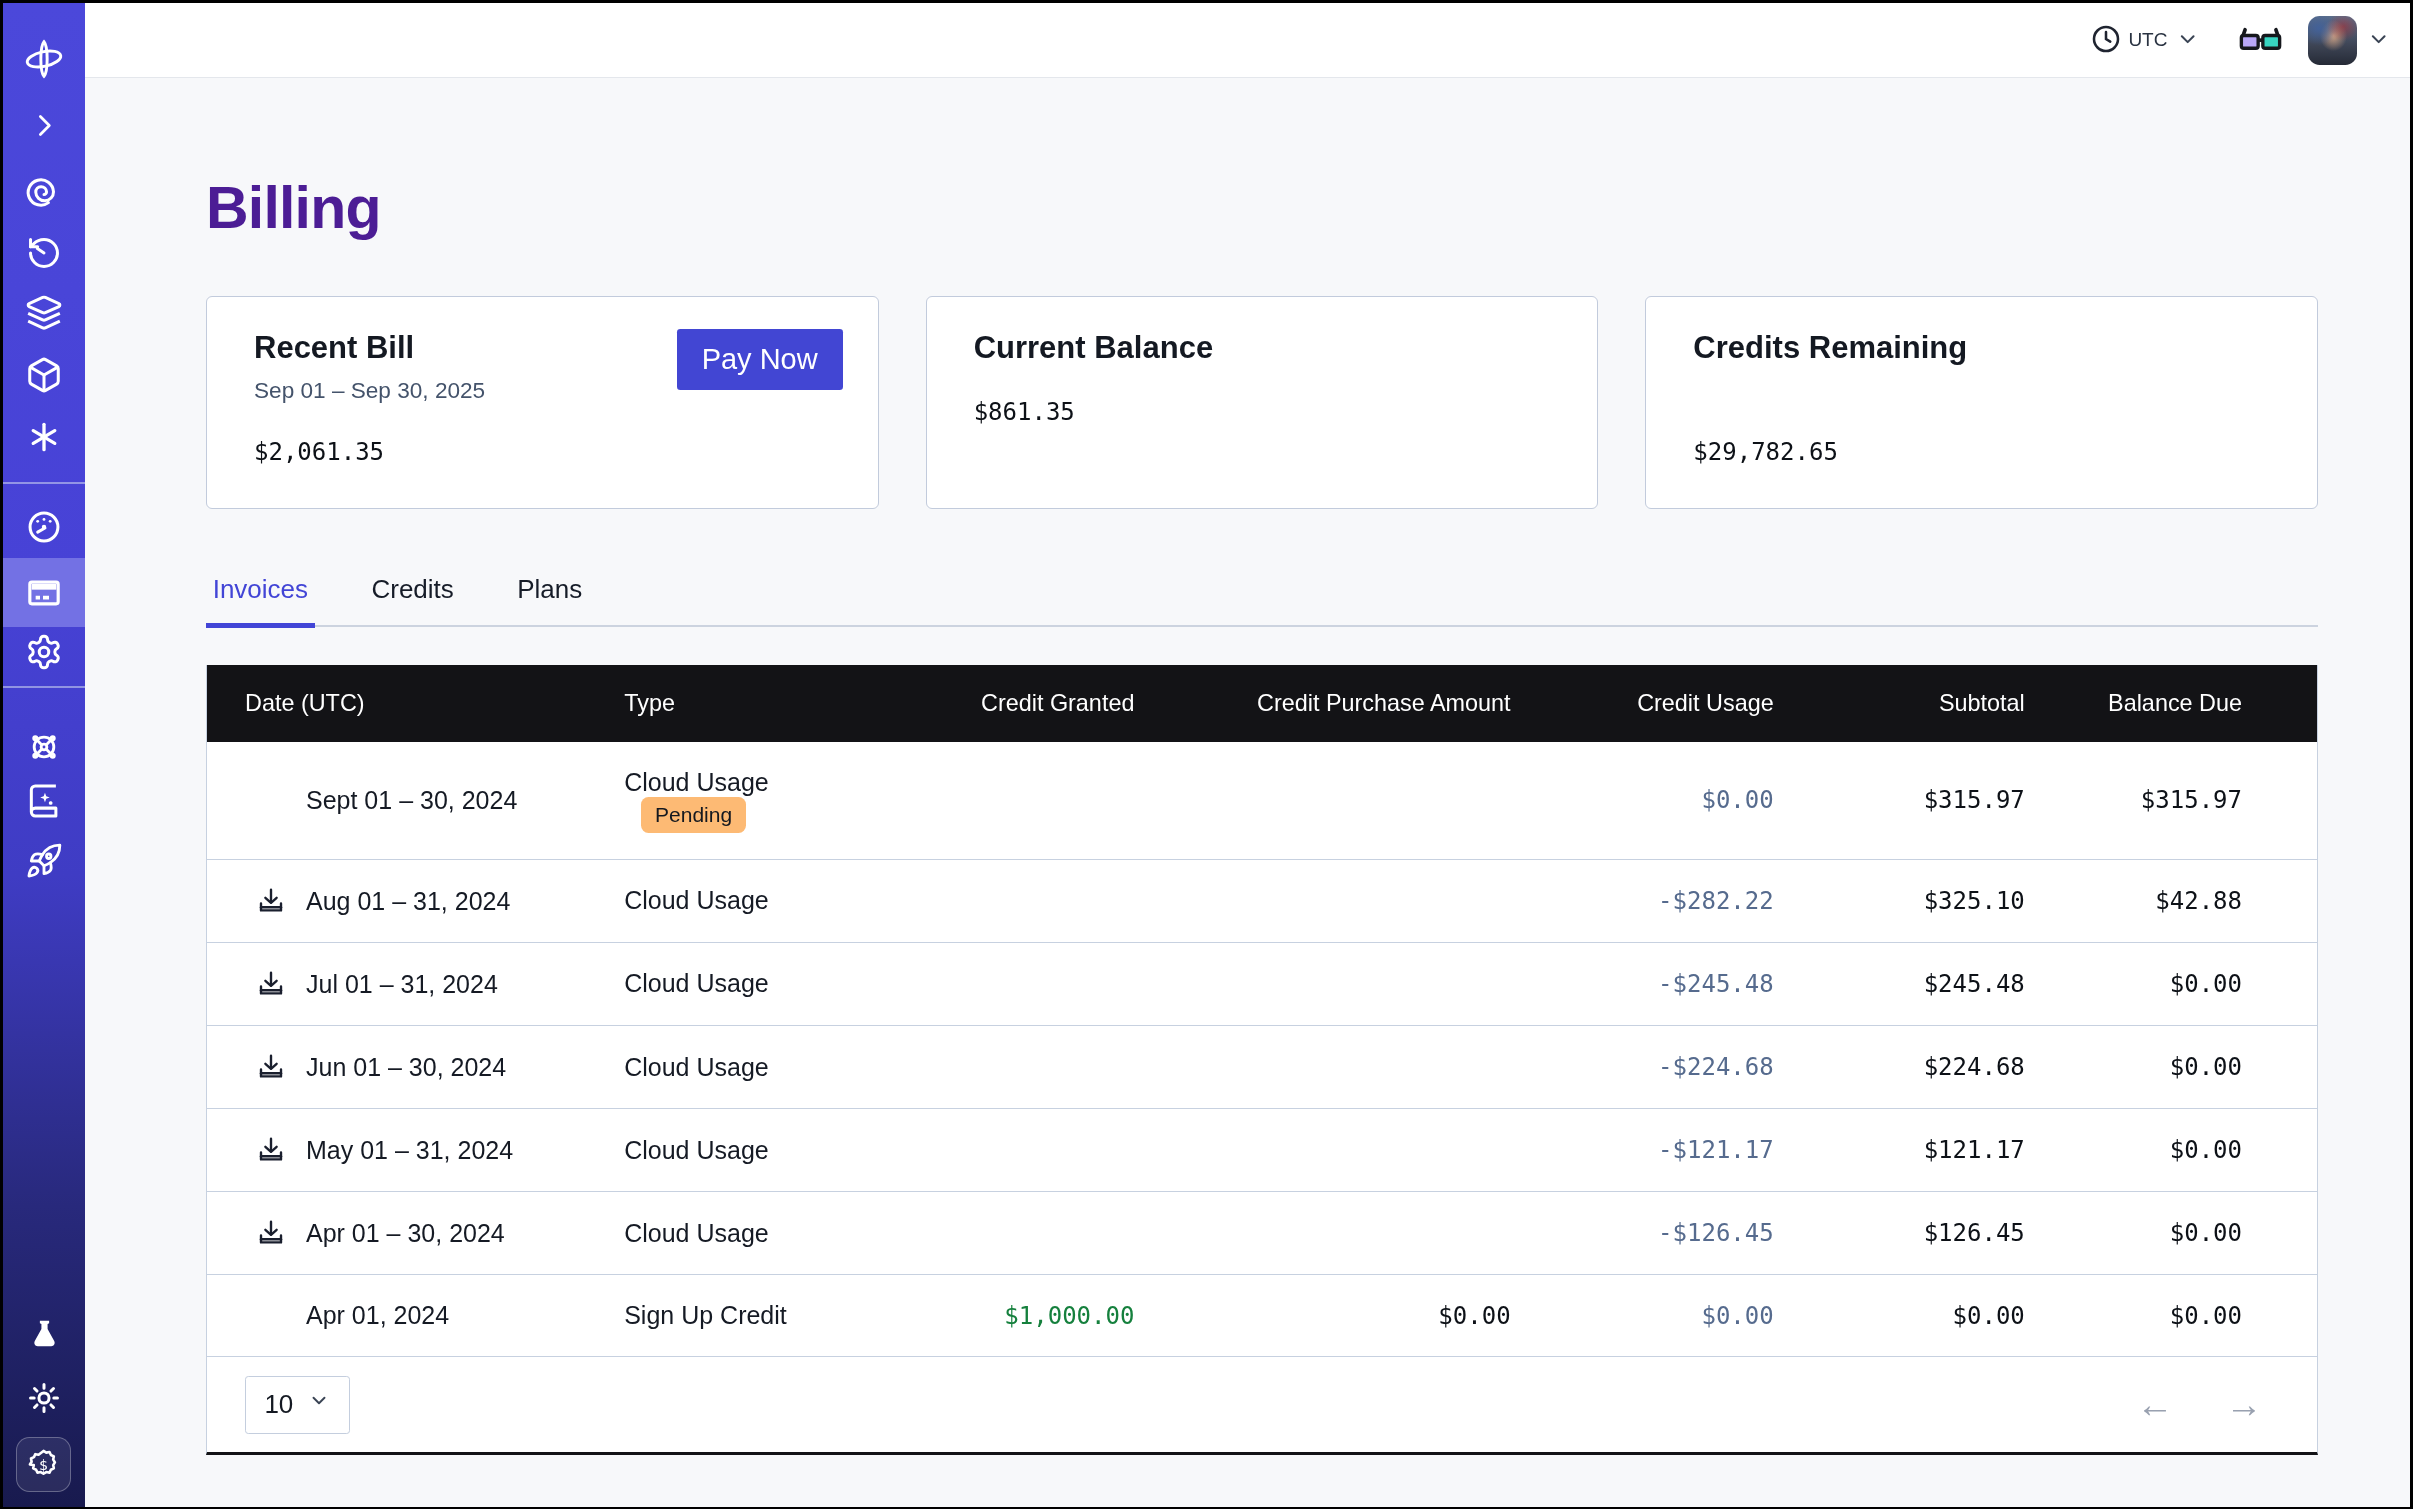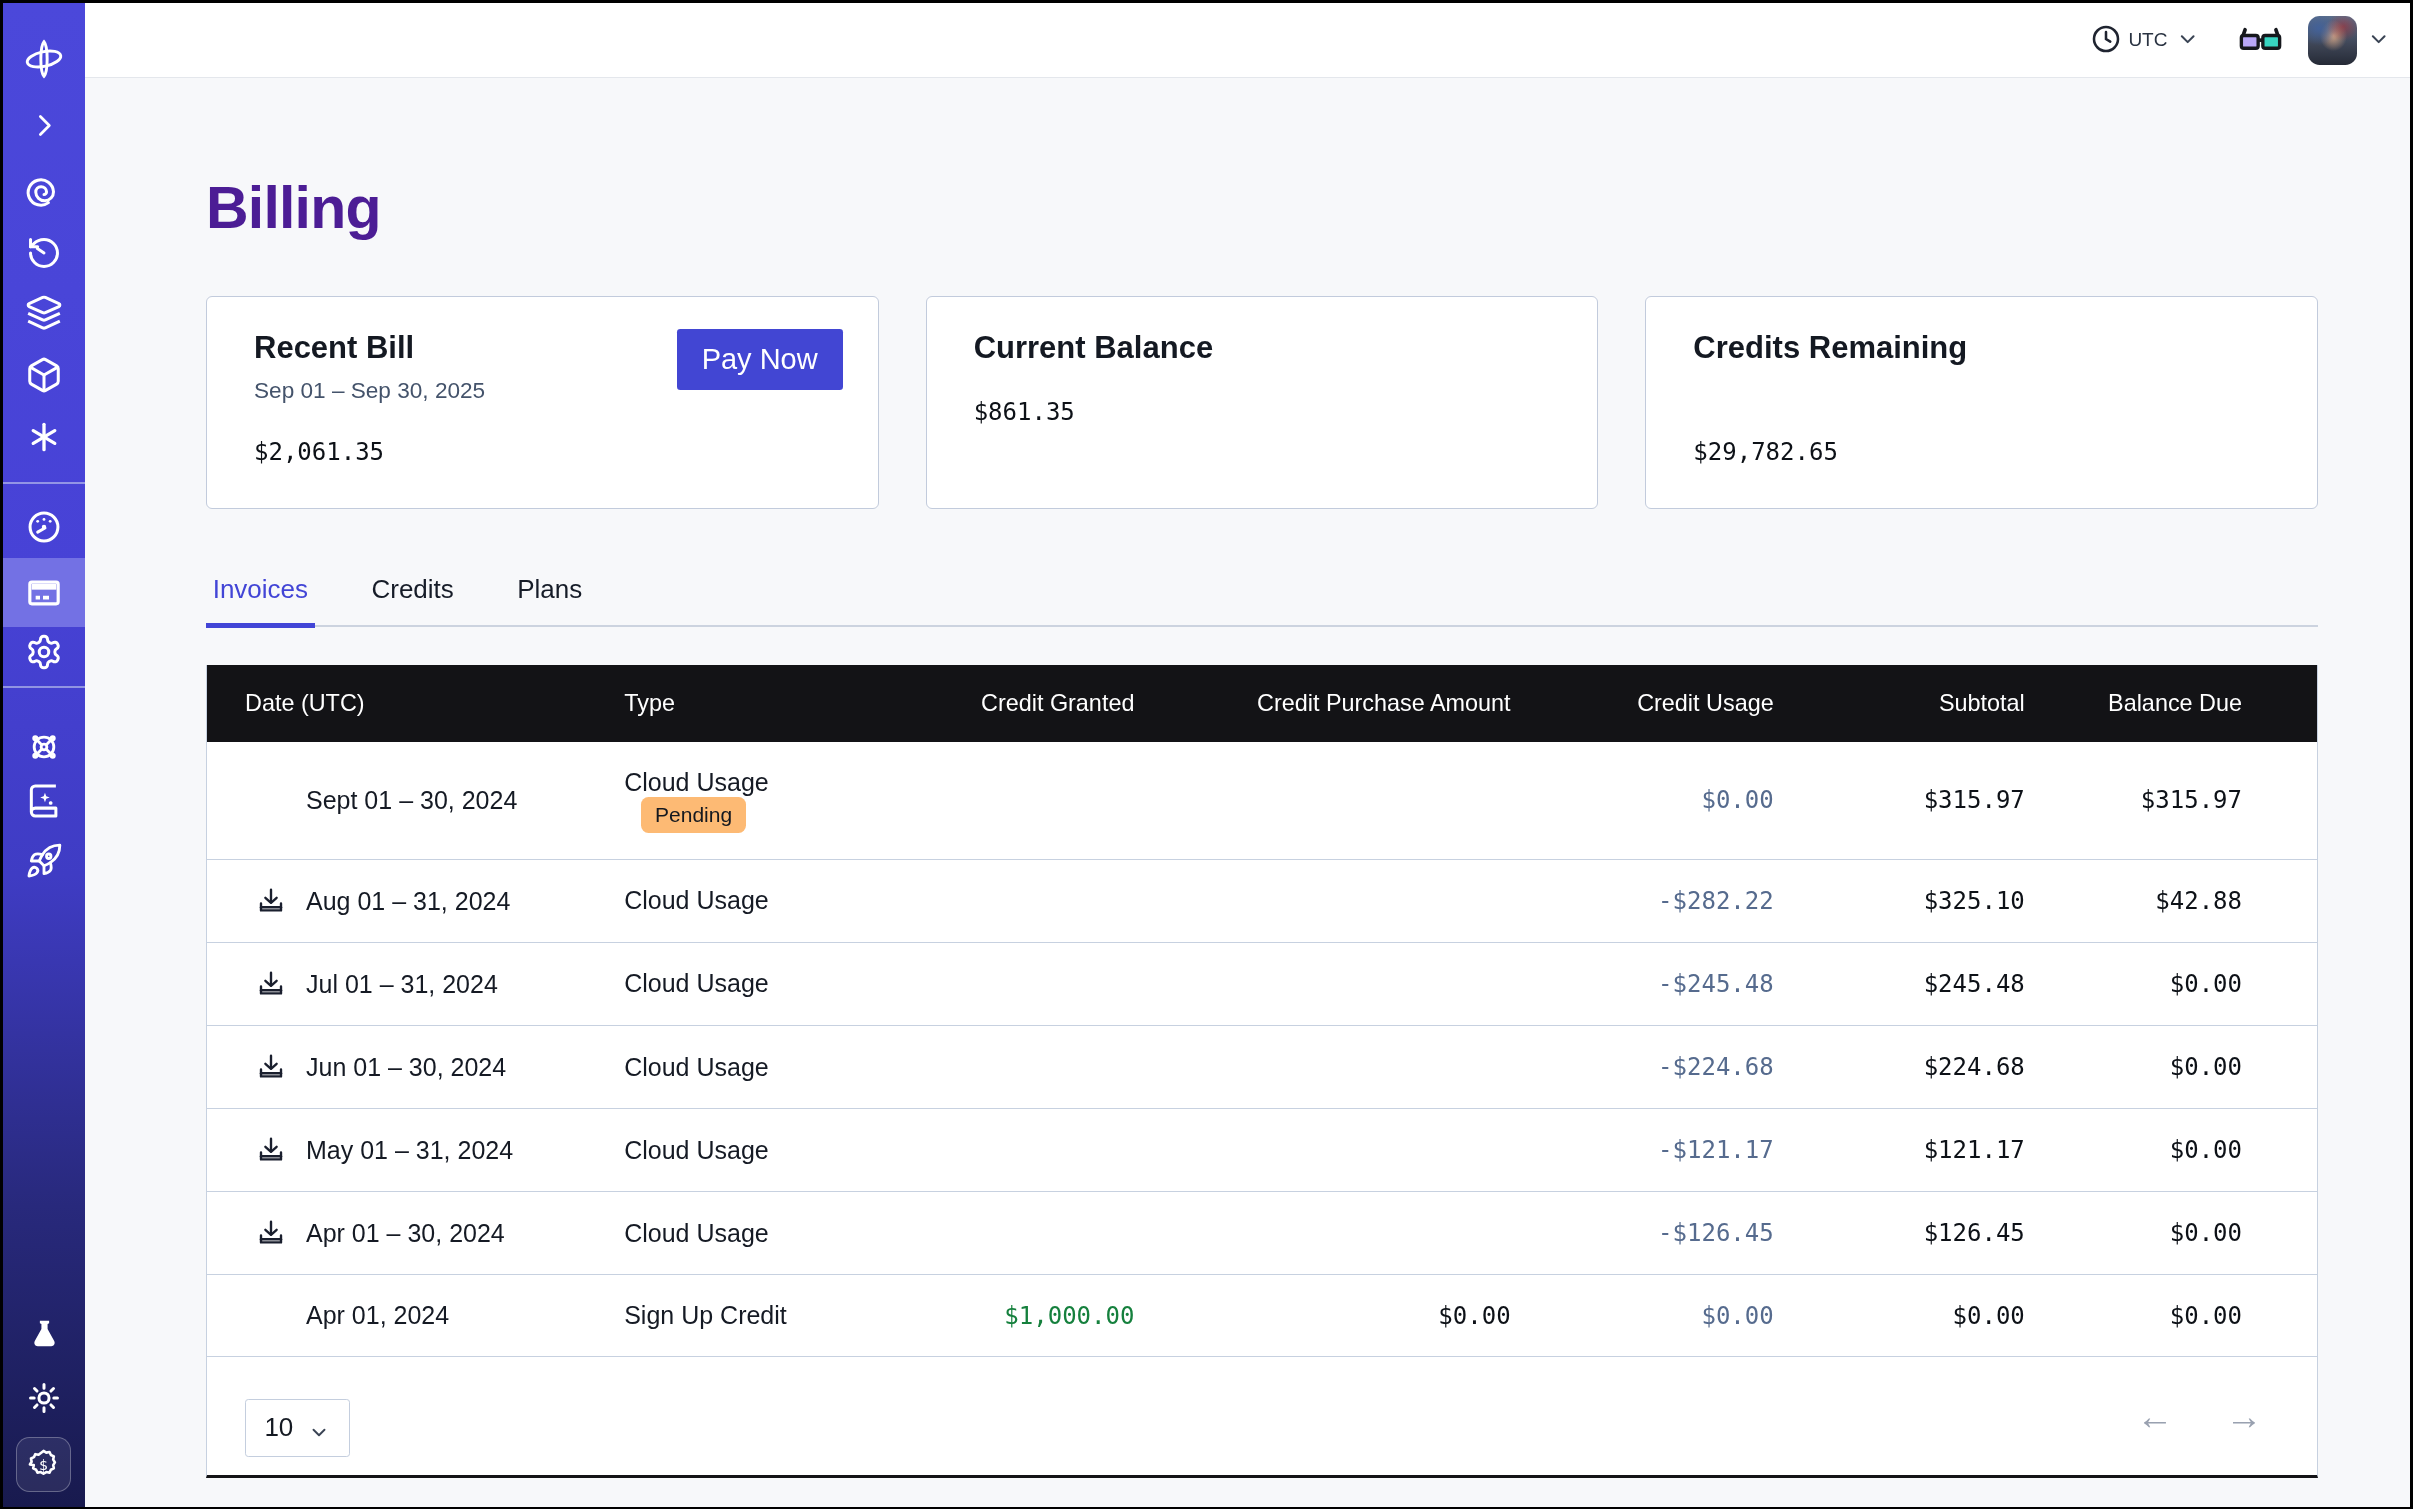--- a/index.html
+++ b/index.html
@@ -57,22 +57,22 @@
   td.mono { font-family:"DejaVu Sans Mono", monospace; font-size:24px; color:#0d1117; }
   td.c-balance { padding-right:75px; }
   td .usage { color:#566b8e; }
   td .green { color:#15803d; }
   .dl-icon { display:inline-block; width:30px; height:30px; vertical-align:-5.9px; margin-right:20px; color:#1a1f2e; }
   .dl-spacer { display:inline-block; width:50px; }
   .badge { display:inline-block; margin-left:16.7px; background:#fdba74; color:#14181f; font-size:21px;
     padding:5.9px 14.2px; border-radius:7.5px; vertical-align:1.7px; }
   tfoot td { border-top:1.7px solid #c7d1e0; padding:18.4px 38px; }
   .foot { display:flex; justify-content:space-between; align-items:center; }
-  .pagesize { display:inline-flex; align-items:flex-end; gap:15px; border:1.7px solid #c4cede; border-radius:3.3px;
-    padding:12.6px 18.4px; font-size:26px; color:#141922; background:#fff; cursor:pointer;margin-top:23px; }
+  .pagesize { display:inline-flex; align-items:flex-start; gap:15px; border:1.7px solid #c4cede; border-radius:3.3px;
+    padding:12.6px 18.4px; font-size:26px; color:#141922; background:#fff; cursor:pointer; }
   .arrows { display:flex; gap:52px; font-size:37px; color:#99a1b0; padding-right:16.7px; }
   .arrows span { cursor:pointer; line-height:1; }
 </style>
 </head>
 <body>
 
 <div class="screen">
 
   <nav class="sidebar">
     <div class="s-icon" style="top:22px">

